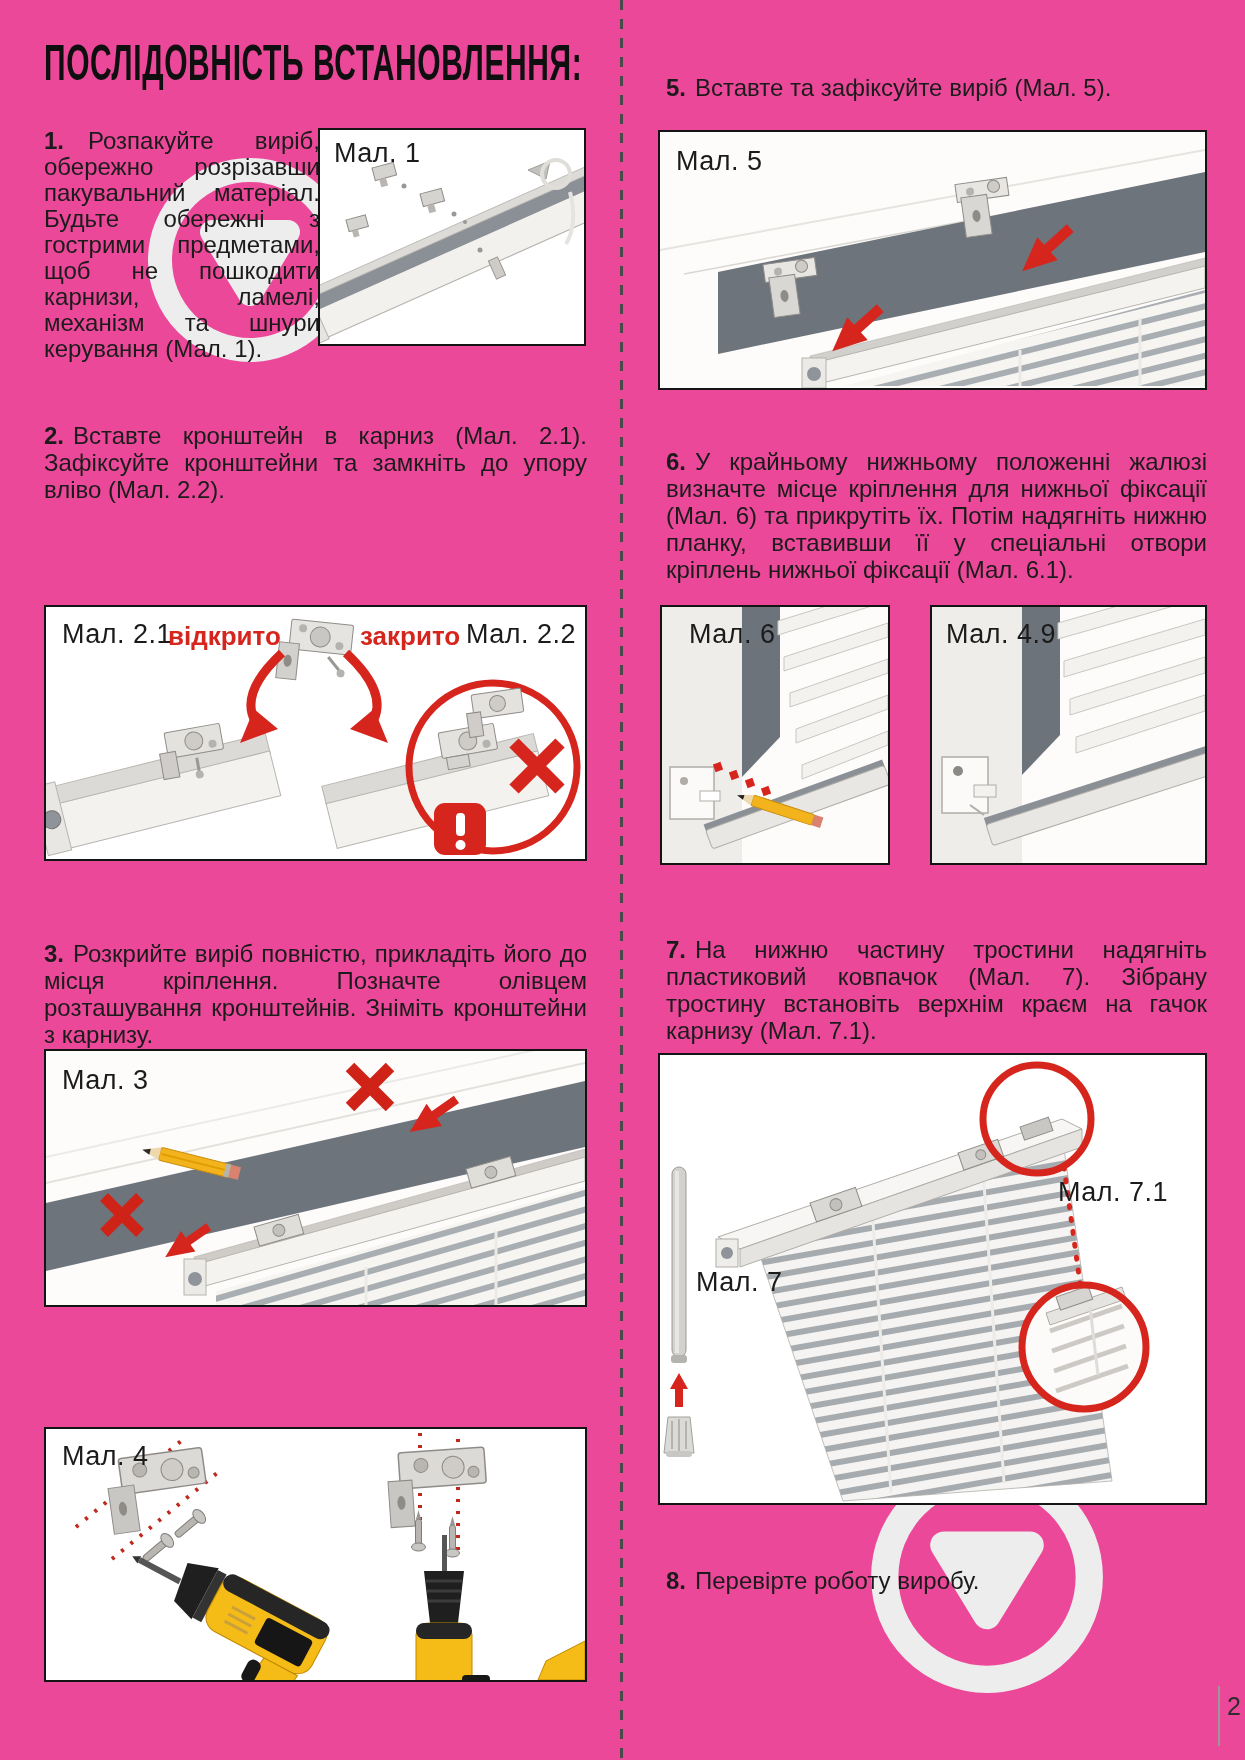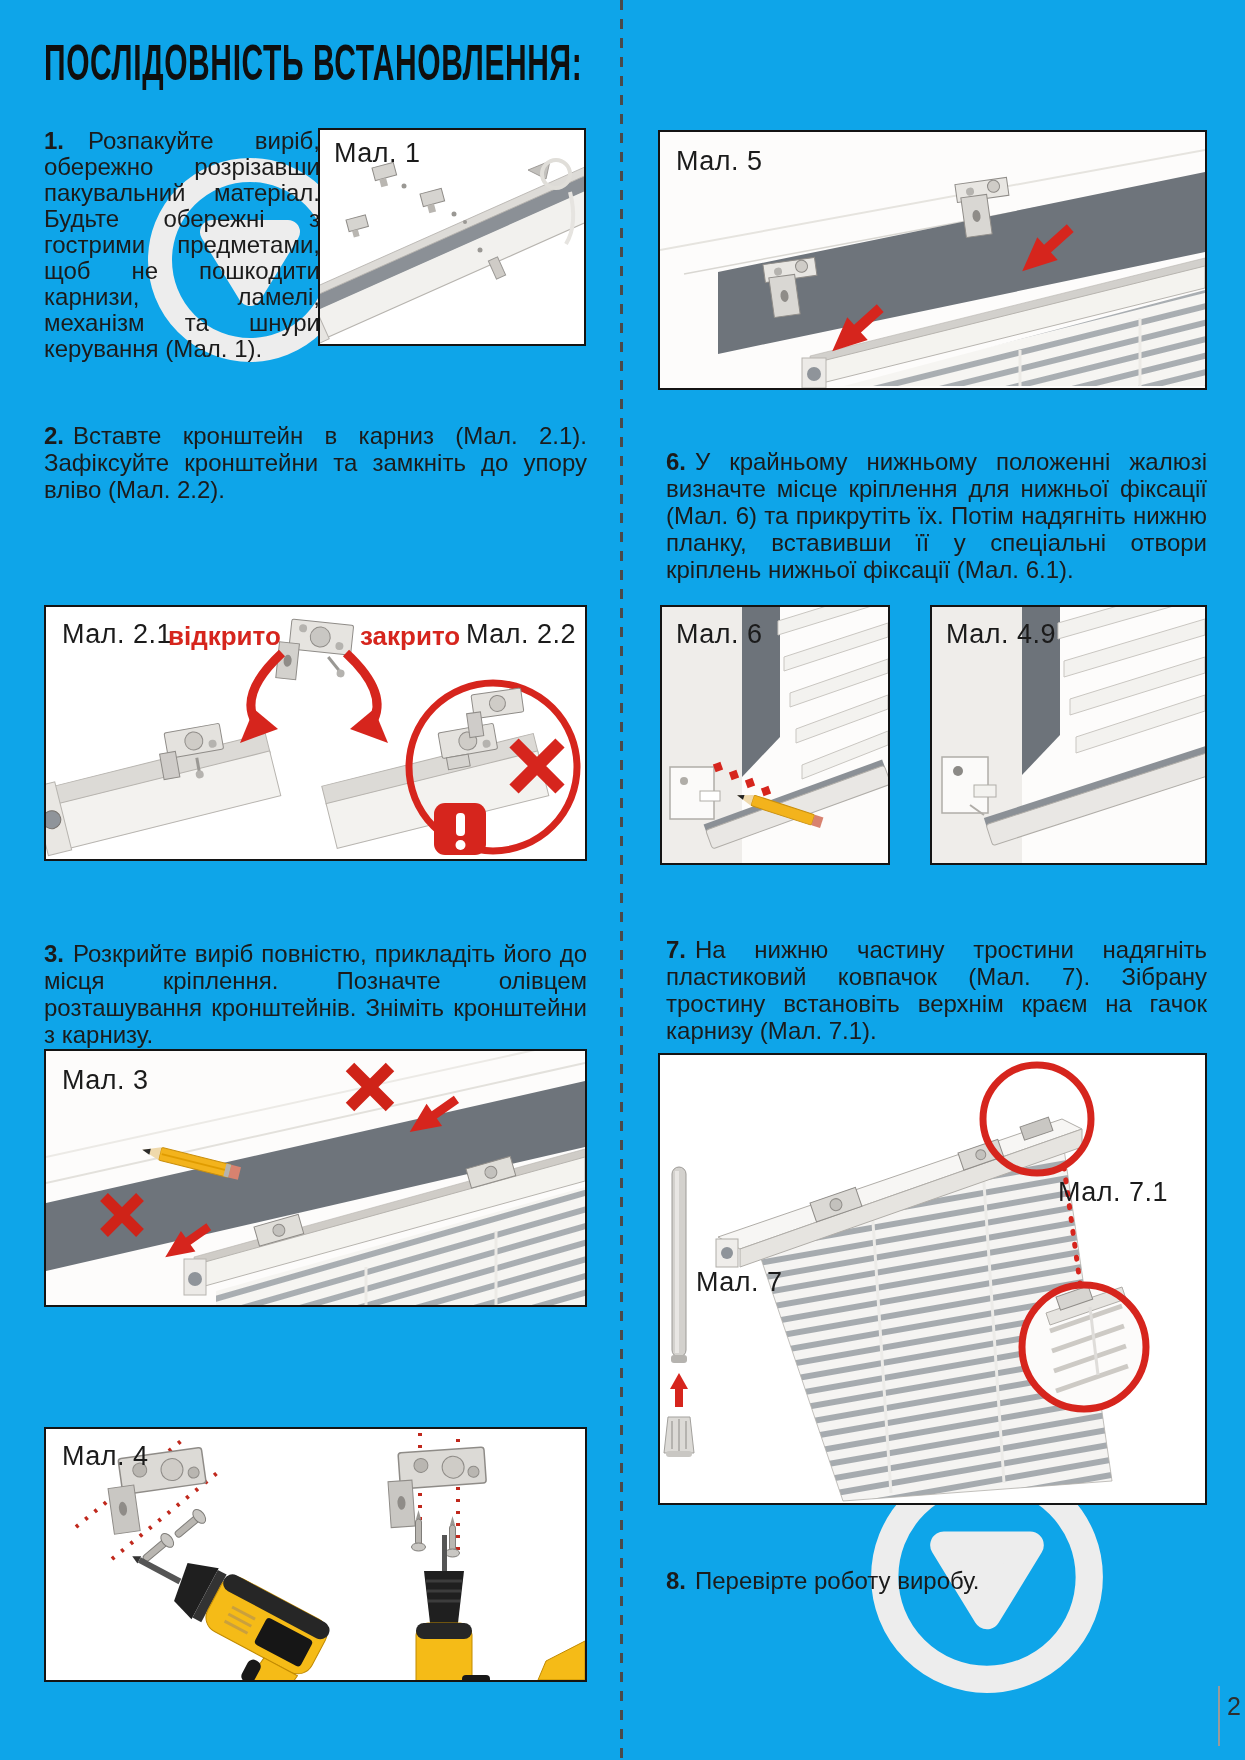--- a/index.html
+++ b/index.html
@@ -1,16 +1,16 @@
 <!DOCTYPE html>
 <html><head>
 <meta charset="utf-8">
 <style>
   html,body{margin:0;padding:0;background:#fff;}
-  .page{position:relative;width:1245px;height:1760px;background:#0ea5e9;overflow:hidden;
+  .page{position:relative;width:1245px;height:1760px;background:#ec4899;overflow:hidden;
         font-family:"Liberation Sans",sans-serif;color:#1b1b1b;}
   .title{position:absolute;left:44px;top:34px;font-size:50px;font-weight:bold;color:#0f0f0f;
          white-space:nowrap;transform:scaleX(.60);transform-origin:0 50%;letter-spacing:1px;}
   .divider{position:absolute;left:620px;top:0;width:3px;height:1760px;
            background:repeating-linear-gradient(#4a4a4a 0 10px,transparent 10px 19px);}
   .step{position:absolute;font-size:24px;line-height:27px;text-align:justify;}
   .step .num{font-weight:bold;margin-right:9px;}
   .warn{margin-top:3px;}
   .warn-icon{display:inline-block;width:23px;height:23px;background:#d6251d;border-radius:5px;
              color:#fff;font-weight:bold;text-align:center;line-height:23px;font-size:17px;
@@ -269,20 +269,23 @@
           <path d="M-18 2 h36 M-17 12 h34 M-16 22 h32" stroke="#3c3c3c" stroke-width="3"></path>
           <rect x="-28" y="44" width="56" height="90" rx="12" fill="#f5bb17" stroke="#c18a00"></rect>
           <rect x="-28" y="44" width="56" height="16" rx="8" fill="#262626"></rect>
           <rect x="18" y="96" width="28" height="22" rx="4" fill="#181818"></rect>
         </g>
         <polygon points="500,232 539,212 539,251 492,251" fill="#f5bb17" stroke="#c18a00"></polygon>
       </svg>
       <span class="figlabel" style="left:16px;top:12px;">Мал. 4</span>
     </div>
 
+    <p class="step" style="left:666px;top:50px;width:541px;">
+      <b class="num">5.</b><span>Вставте та зафіксуйте виріб (Мал. 5).</span>
+    </p>
 
     <div class="fig" style="left:658px;top:130px;width:549px;height:260px;">
       <svg width="545" height="256" viewBox="0 0 545 256">
         <defs>
           <pattern id="p5" width="10" height="16" patternUnits="userSpaceOnUse" patternTransform="rotate(-14)">
             <rect width="10" height="16" fill="#a9aeb2"></rect>
               <rect width="10" height="10" fill="#f6f5f2"></rect>
           </pattern>
         </defs>
         <rect width="545" height="256" fill="#fdfcfb"></rect>
@@ -349,21 +352,21 @@
           <rect x="84" y="172" width="8" height="8" transform="rotate(-20 88 176)"></rect>
           <rect x="100" y="180" width="8" height="8" transform="rotate(-20 104 184)"></rect>
         </g>
         <g transform="translate(92 188) rotate(18)">
           <rect width="64" height="11" rx="2" fill="#f3b31c" stroke="#c98f0e"></rect>
           <polygon points="-16,5.5 0,0 0,11" fill="#efd9ac"></polygon>
           <polygon points="-16,5.5 -9,3 -9,8" fill="#222"></polygon>
           <rect x="64" width="9" height="11" fill="#d8826f"></rect>
         </g>
       </svg>
-      <span class="figlabel" style="left:14px;top:12px;text-align:right;">Мал. 6</span>
+      <span class="figlabel" style="left:27px;top:12px;text-align:right;">Мал. 6</span>
     </div>
 
     <div class="fig" style="left:930px;top:605px;width:277px;height:260px;">
       <svg width="273" height="256" viewBox="0 0 273 256">
         <rect width="273" height="256" fill="#fdfcfb"></rect>
         <rect width="90" height="256" fill="#efedea"></rect>
         <polygon points="90,0 128,0 128,128 90,168" fill="#6d737a"></polygon>
         <polygon points="126,16 273,-26 273,-10 126,32" fill="#f3f2ef" stroke="#c9c6c1"></polygon>
         <polygon points="132,54 273,12 273,28 132,70" fill="#f3f2ef" stroke="#c9c6c1"></polygon>
         <polygon points="138,92 273,50 273,66 138,108" fill="#f3f2ef" stroke="#c9c6c1"></polygon>

